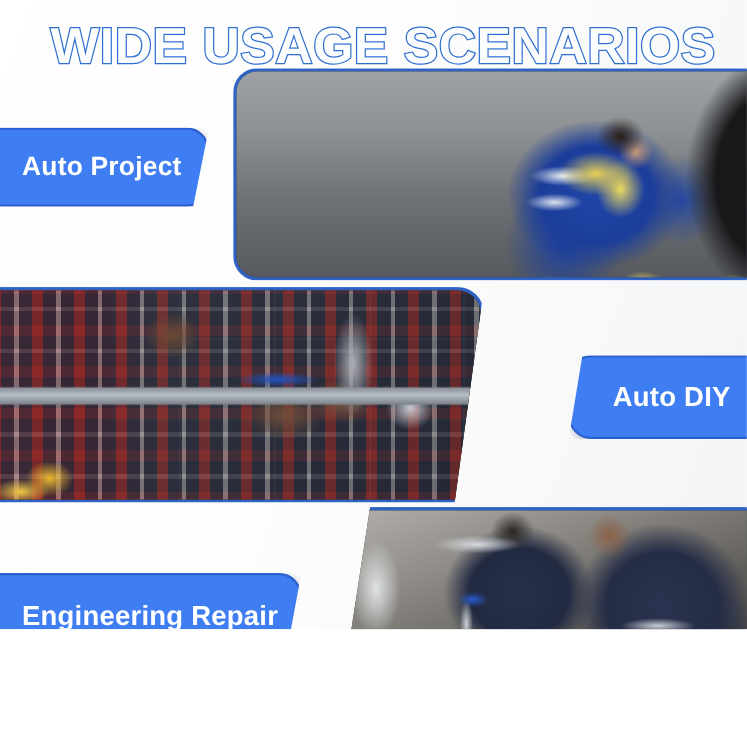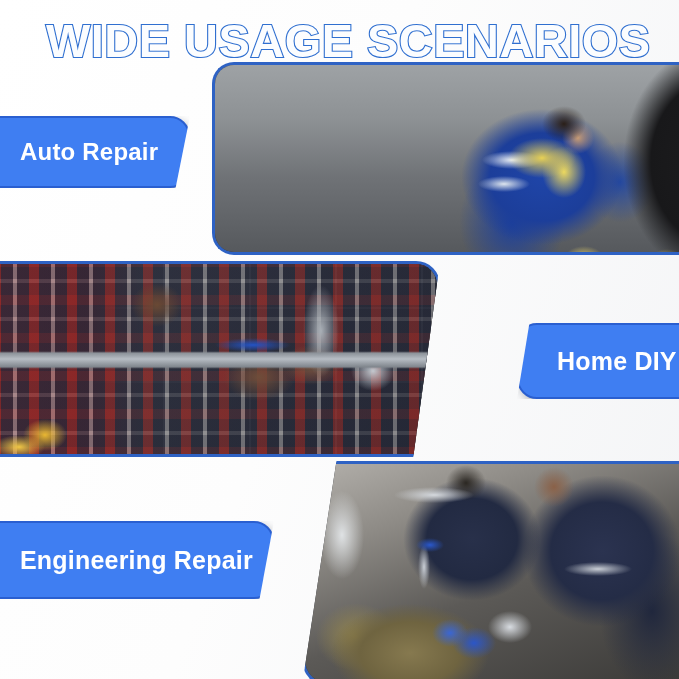--- a/index.html
+++ b/index.html
@@ -7,21 +7,21 @@
     padding: 0;
     background: #ffffff;
   }
   body {
     font-family: "Liberation Sans", sans-serif;
   }
 
   #infographic {
     position: relative;
     width: 679px;
-    height: 679px;
+    height: 572px;
     overflow: hidden;
     background: linear-gradient(110deg, #ffffff 0%, #fdfdfd 45%, #f3f4f6 100%);
   }
 
   
   .title {
     position: absolute;
     left: 46px;
     top: 14px;
     width: 600px;
@@ -234,29 +234,29 @@
 
 <div id="infographic">
 
   <div class="title">WIDE USAGE SCENARIOS</div>
 
   <div class="panel" id="panel-auto-repair">
     <div class="photo scene-auto"></div>
   </div>
 
   <div class="badge" id="badge-auto-repair">
-    <span>Auto Repair</span>
+    <span>Auto Project</span>
   </div>
 
   <div class="panel" id="panel-home-diy">
     <div class="photo scene-diy"></div>
   </div>
 
   <div class="badge" id="badge-home-diy">
-    <span>Home DIY</span>
+    <span>Auto DIY</span>
   </div>
 
   <div class="panel" id="panel-engineering">
     <div class="photo scene-eng"></div>
   </div>
 
   <div class="badge" id="badge-engineering">
     <span>Engineering Repair</span>
   </div>
 

